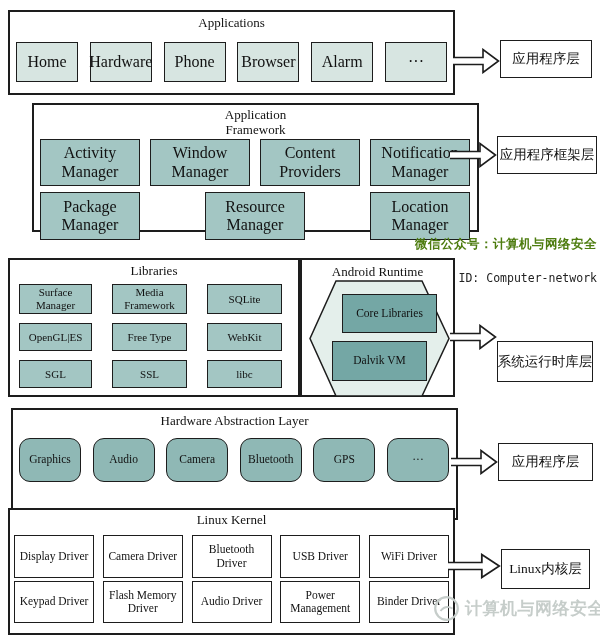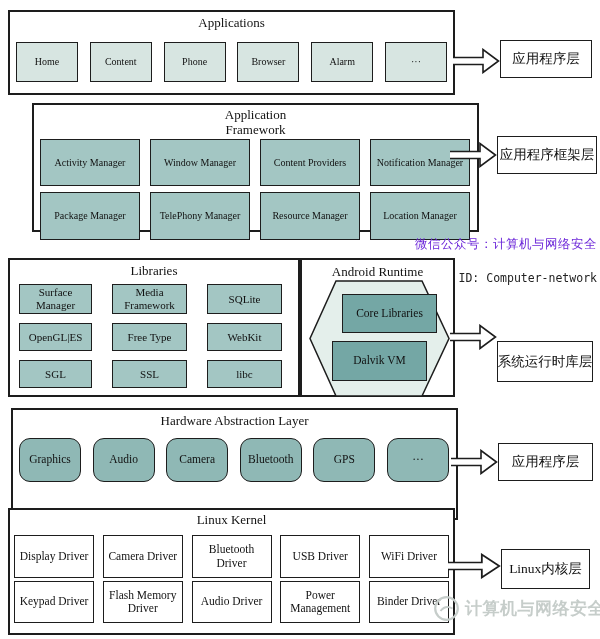--- a/index.html
+++ b/index.html
@@ -6,40 +6,40 @@
   body{
     width:600px;height:639px;position:relative;overflow:hidden;
     background:#ffffff;
     font-family:"Liberation Serif",serif;
     color:#111;
   }
   .section{position:absolute;border:2px solid #1d1d1d;box-sizing:border-box;background:#fff;}
   .sec-title{position:absolute;left:0;right:0;text-align:center;font-size:13px;line-height:1.16;color:#111;}
   .row{position:absolute;display:flex;justify-content:space-between;box-sizing:border-box;}
   .dbox{border:1.5px solid #1d1d1d;box-sizing:border-box;display:flex;align-items:center;justify-content:center;
-        text-align:center;font-size:10px;line-height:1.15;color:#111;}
+        text-align:center;font-size:16px;line-height:1.15;color:#111;}
   .fill-light{background:#d7e5e1;}
   .fill-teal{background:#a3c6c3;}
   .fill-hal{background:#8fb8b5;border-radius:11px;}
   .fill-dark{background:#74a7a5;}
   .fill-white{background:#ffffff;}
 
   #sec-apps{left:8px;top:10px;width:447px;height:85px;}
   #apps-title{top:3px;}
   #apps-row{left:6px;right:6px;top:30px;height:40px;}
   #apps-row .dbox{width:62px;}
 
   #sec-frame{left:8px;top:103px;width:447px;height:129px;margin-left:24px;}
   #frame-title{top:2px;}
   #frame-row1{left:6px;right:7px;top:34px;height:47px;}
   #frame-row2{left:6px;right:7px;top:87px;height:48px;}
   #sec-frame .dbox{width:100px;}
 
   #wechat{position:absolute;right:3px;top:236px;text-align:right;}
-  #wechat-line1{font-family:"DejaVu Sans",sans-serif;font-weight:normal;font-size:12.5px;color:#6d28d9;letter-spacing:0.5px;}
+  #wechat-line1{font-family:"DejaVu Sans",sans-serif;font-weight:bold;font-size:12.5px;color:#4d7c0f;letter-spacing:0.5px;}
   #wechat-line2{font-family:"DejaVu Sans Mono",monospace;font-size:11.5px;color:#222;margin-top:18px;}
 
   #sec-libs{left:8px;top:258px;width:292px;height:139px;}
   #libs-title{top:3px;}
   #libs-grid{position:absolute;left:9px;top:24px;display:grid;
              grid-template-columns:73px 75px 75px;grid-template-rows:30px 28px 28px;
              column-gap:20px;row-gap:9px;}
   #libs-grid .dbox{font-size:11px;}
 
   #sec-runtime{left:300px;top:258px;width:155px;height:139px;}
@@ -79,42 +79,41 @@
   #watermark-text{font-family:"DejaVu Sans",sans-serif;font-weight:bold;font-size:17px;
                   color:#c6cdca;letter-spacing:0.5px;white-space:nowrap;}
 </style>
 </head>
 <body>
 
 <div class="section" id="sec-apps">
   <div class="sec-title" id="apps-title">Applications</div>
   <div class="row" id="apps-row">
     <div class="dbox fill-light">Home</div>
-    <div class="dbox fill-light">Content</div>
+    <div class="dbox fill-light">Hardware</div>
     <div class="dbox fill-light">Phone</div>
     <div class="dbox fill-light">Browser</div>
     <div class="dbox fill-light">Alarm</div>
     <div class="dbox fill-light">···</div>
   </div>
 </div>
 
 <div class="section" id="sec-frame">
   <div class="sec-title" id="frame-title">
     <div>Application</div>
     <div>Framework</div>
   </div>
   <div class="row" id="frame-row1">
     <div class="dbox fill-teal">Activity Manager</div>
     <div class="dbox fill-teal">Window Manager</div>
     <div class="dbox fill-teal">Content Providers</div>
     <div class="dbox fill-teal">Notification Manager</div>
   </div>
   <div class="row" id="frame-row2">
     <div class="dbox fill-teal">Package Manager</div>
-    <div class="dbox fill-teal">TelePhony Manager</div>
     <div class="dbox fill-teal">Resource Manager</div>
     <div class="dbox fill-teal">Location Manager</div>
   </div>
 </div>
 
 <div id="wechat">
   <div id="wechat-line1">微信公众号：计算机与网络安全</div>
   <div id="wechat-line2">ID: Computer-network</div>
 </div>
 

